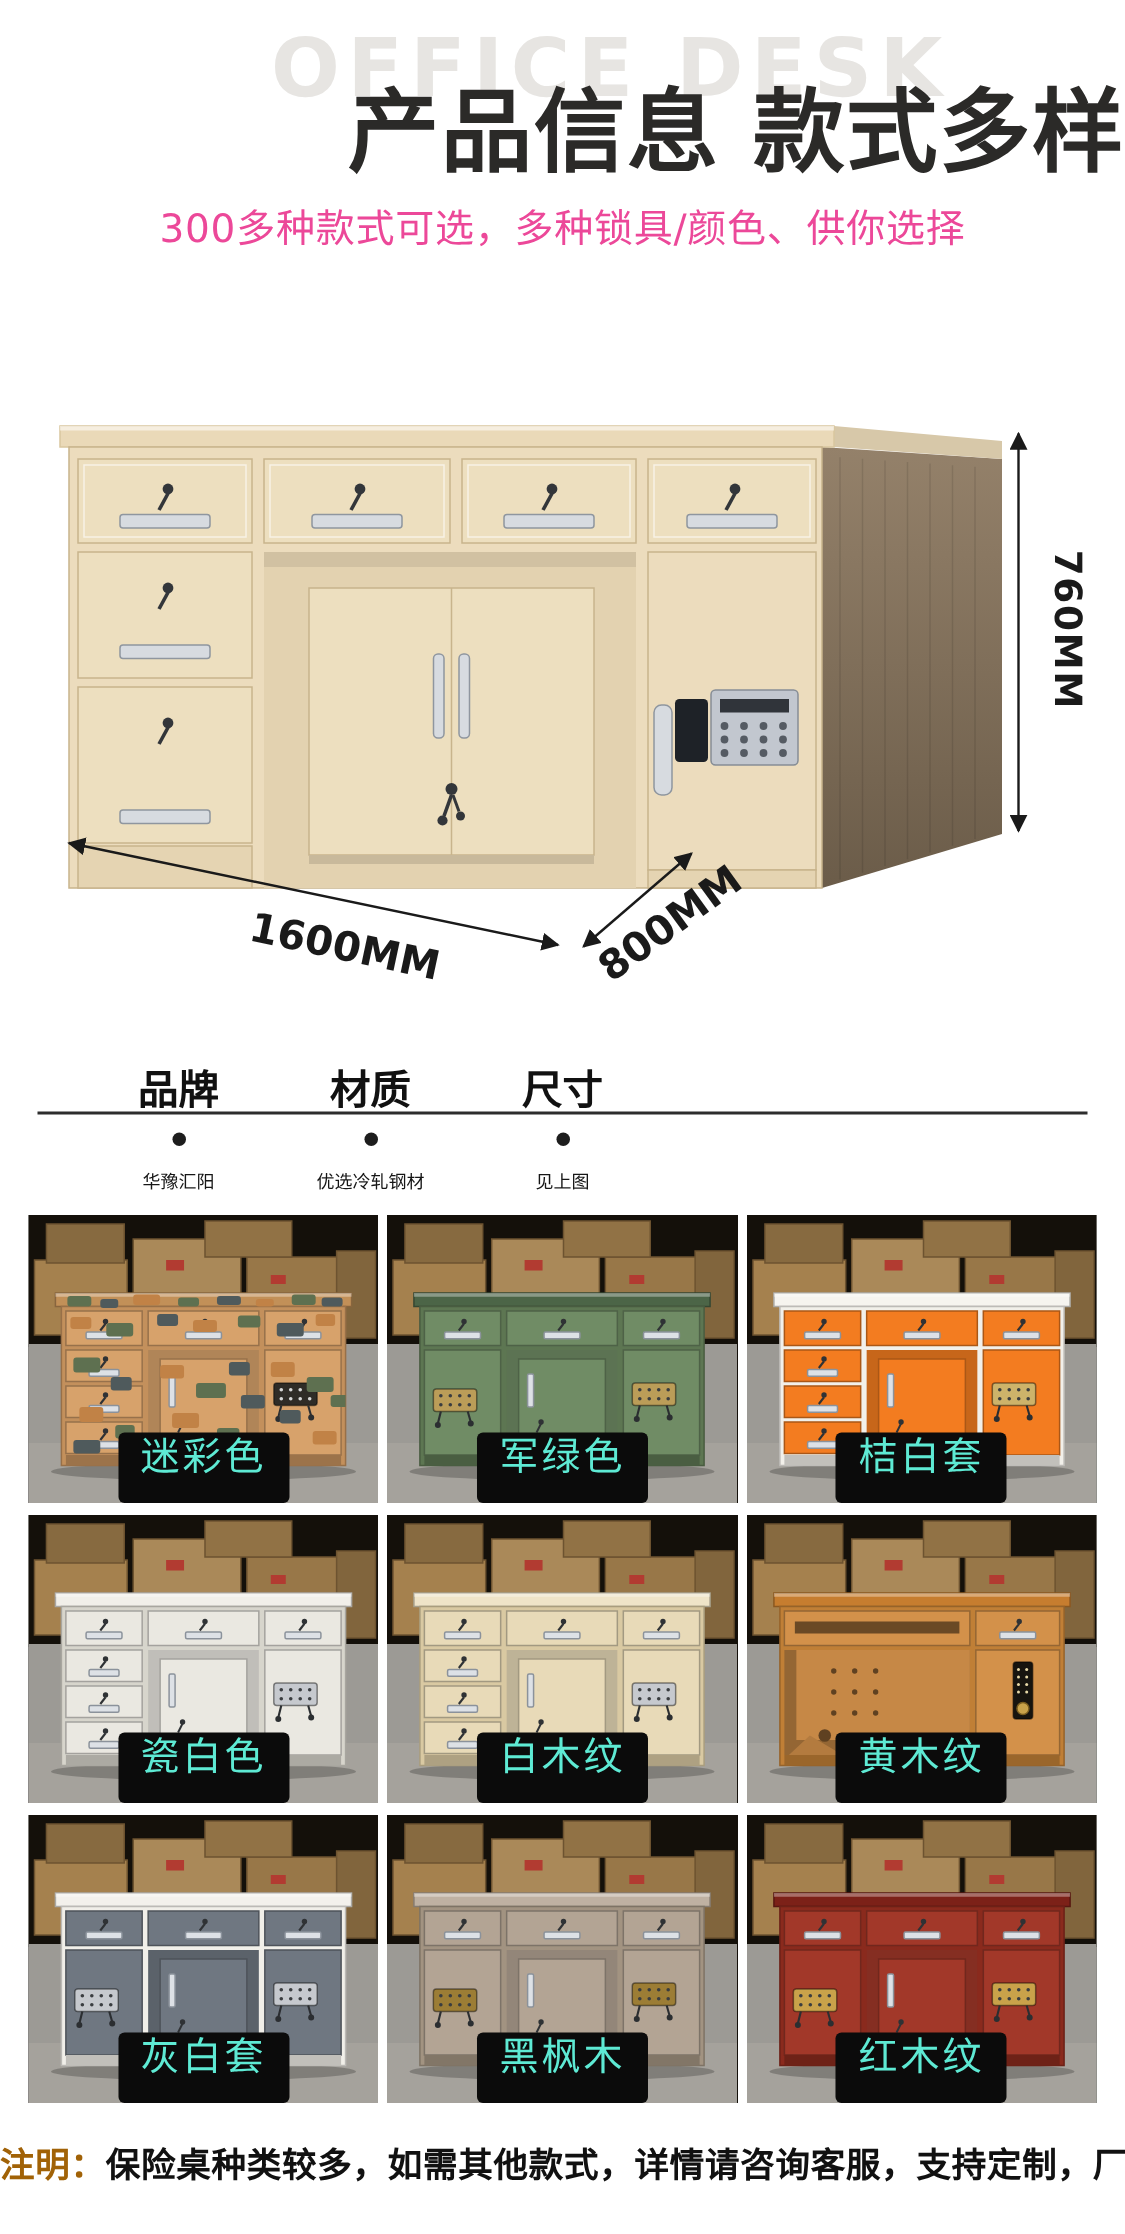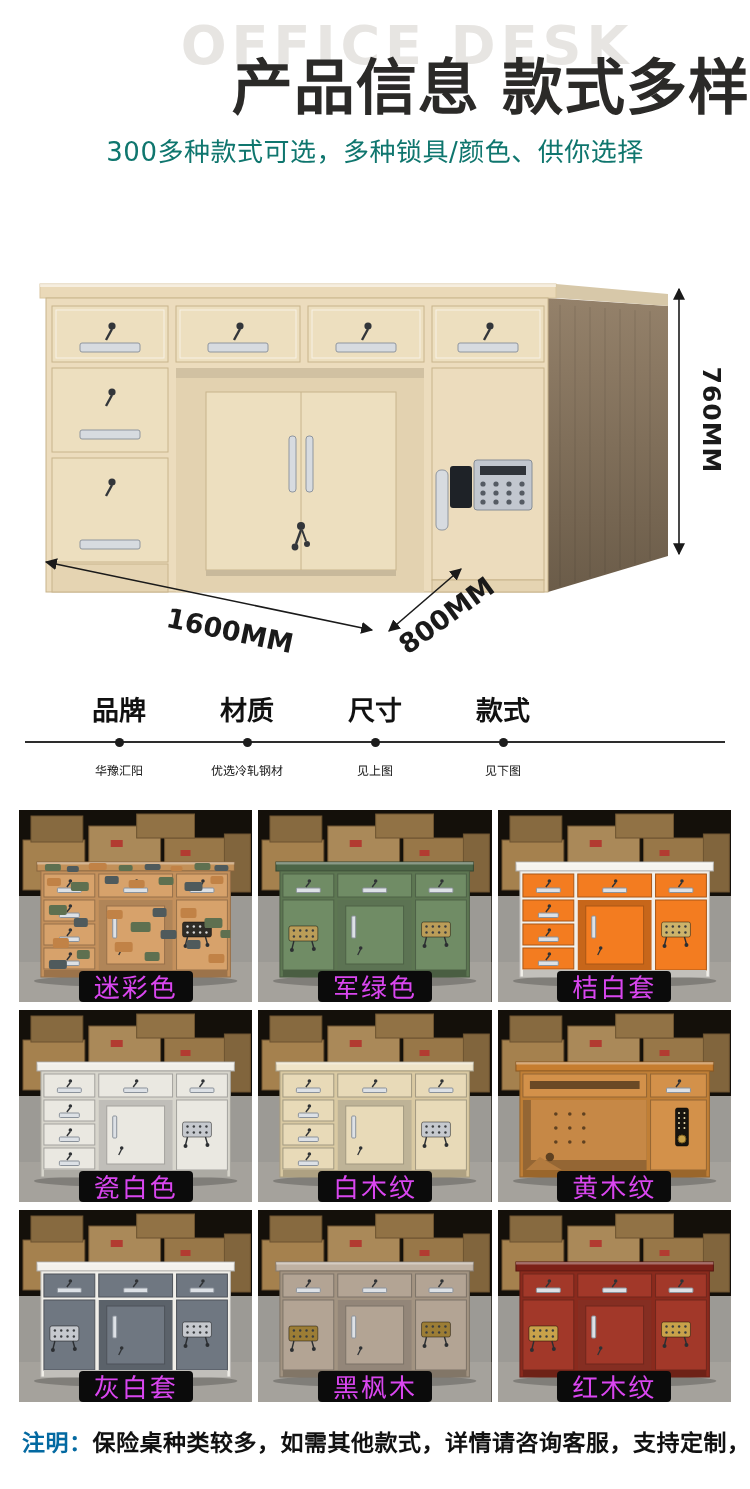--- a/index.html
+++ b/index.html
@@ -14,52 +14,52 @@
     font-size:54px;font-weight:700;letter-spacing:5px;color:#e7e5e2;
     white-space:nowrap;z-index:0;margin-left:32px;
   }
   .title{
     position:absolute;top:38px;left:0;width:100%;text-align:right;
     font-size:61px;font-weight:800;color:#2b2a28;letter-spacing:1px;
     white-space:nowrap;z-index:1;
   }
   .subtitle{
     position:absolute;top:131px;left:0;width:100%;text-align:center;
-    font-size:26px;font-weight:500;color:#0f766e;letter-spacing:.5px;
+    font-size:26px;font-weight:500;color:#ec4899;letter-spacing:.5px;
     white-space:nowrap;z-index:1;
   }
   
   .hero{position:absolute;top:240px;left:0;width:750px;height:430px;}
   .hero svg{display:block;}
   
   .specs{position:absolute;top:688px;left:0;width:750px;height:100px;}
   .spec-line{position:absolute;top:53px;left:25px;right:25px;height:2px;background:#2d2d2d;}
-  .spec-row{position:absolute;top:0;left:55px;width:640px;display:flex;}
+  .spec-row{position:absolute;top:17px;left:55px;width:640px;display:flex;}
   .spec-col{width:128px;display:flex;flex-direction:column;align-items:center;position:relative;}
   .spec-head{height:44px;line-height:46px;font-size:27px;font-weight:700;color:#111;white-space:nowrap;}
   .spec-dot{width:9px;height:9px;border-radius:50%;background:#1d1d1d;margin-top:6px;z-index:2;}
   .spec-value{margin-top:14px;font-size:12px;color:#161616;white-space:nowrap;}
   
   .grid{
     position:absolute;top:810px;left:19px;width:712px;
     display:grid;grid-template-columns:repeat(3,1fr);gap:8px 6px;
   }
   .cell{position:relative;height:192px;overflow:hidden;background:#14100a;}
   .cell svg{display:block;width:100%;height:100%;}
   .cell-label{
     position:absolute;bottom:0;left:50%;transform:translateX(-50%);
-    background:#0b0b0b;color:#d946ef;font-size:26px;line-height:1;
-    padding:4px 15px 1px;border-radius:4px;white-space:nowrap;letter-spacing:2px;
+    background:#0b0b0b;color:#5eead4;font-size:26px;line-height:1;
+    padding:4px 15px 17px;border-radius:4px;white-space:nowrap;letter-spacing:2px;
   }
   
   .footnote{
     position:absolute;top:1424px;left:0;width:100%;text-align:center;
     font-size:23px;font-weight:700;color:#111;white-space:nowrap;letter-spacing:.5px;
   }
-  .footnote .red{color:#0369a1;margin-left:22px;}
+  .footnote .red{color:#a16207;}
 </style>
 </head>
 <body>
 
 <div class="watermark">OFFICE DESK</div>
 <div class="title">产品信息 款式多样</div>
 <div class="subtitle">300多种款式可选，多种锁具/颜色、供你选择</div>
 
 <div class="hero">
   <svg viewBox="0 0 750 430" width="750" height="430">
@@ -172,25 +172,20 @@
         <div class="spec-value">优选冷轧钢材</div>
       </div>
 
 
       <div class="spec-col">
         <div class="spec-head">尺寸</div>
         <div class="spec-dot"></div>
         <div class="spec-value">见上图</div>
       </div>
 
-      <div class="spec-col">
-        <div class="spec-head">款式</div>
-        <div class="spec-dot"></div>
-        <div class="spec-value">见下图</div>
-      </div>
     </div>
 </div>
 
 <div class="grid">
 
     <div class="cell">
       <svg preserveAspectRatio="none" viewBox="0 0 234 192">
         <rect x="0" y="0" width="234" height="88" fill="#14100a"></rect>
         <rect x="4" y="30" width="62" height="50" fill="#a5814e" stroke="#6d5330" stroke-width="1"></rect>
         <rect x="70" y="16" width="72" height="64" fill="#aa8959" stroke="#6d5330" stroke-width="1"></rect>

